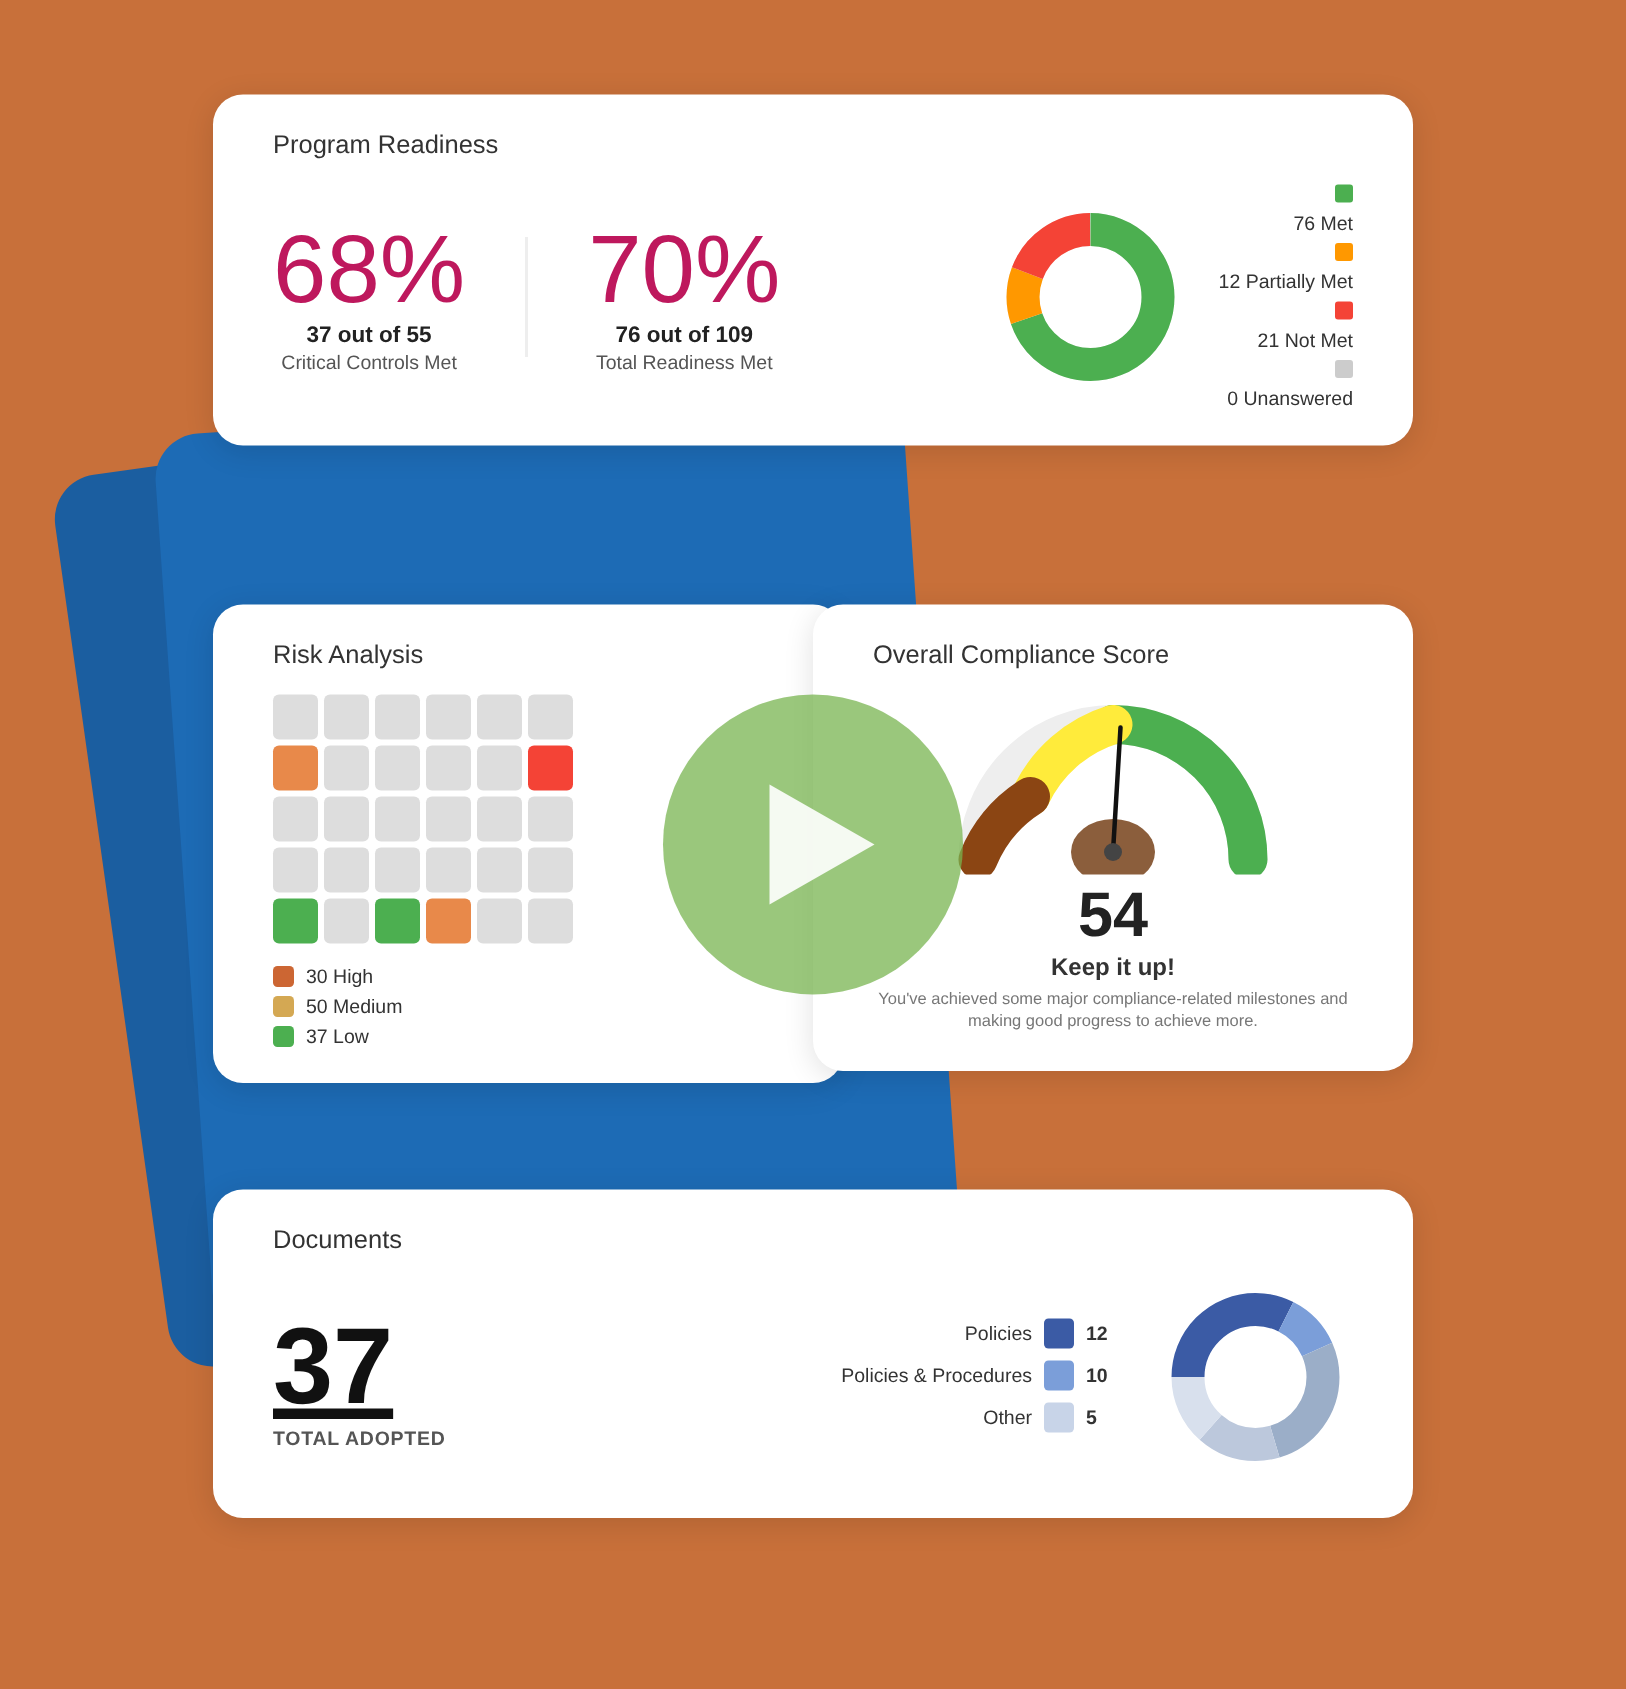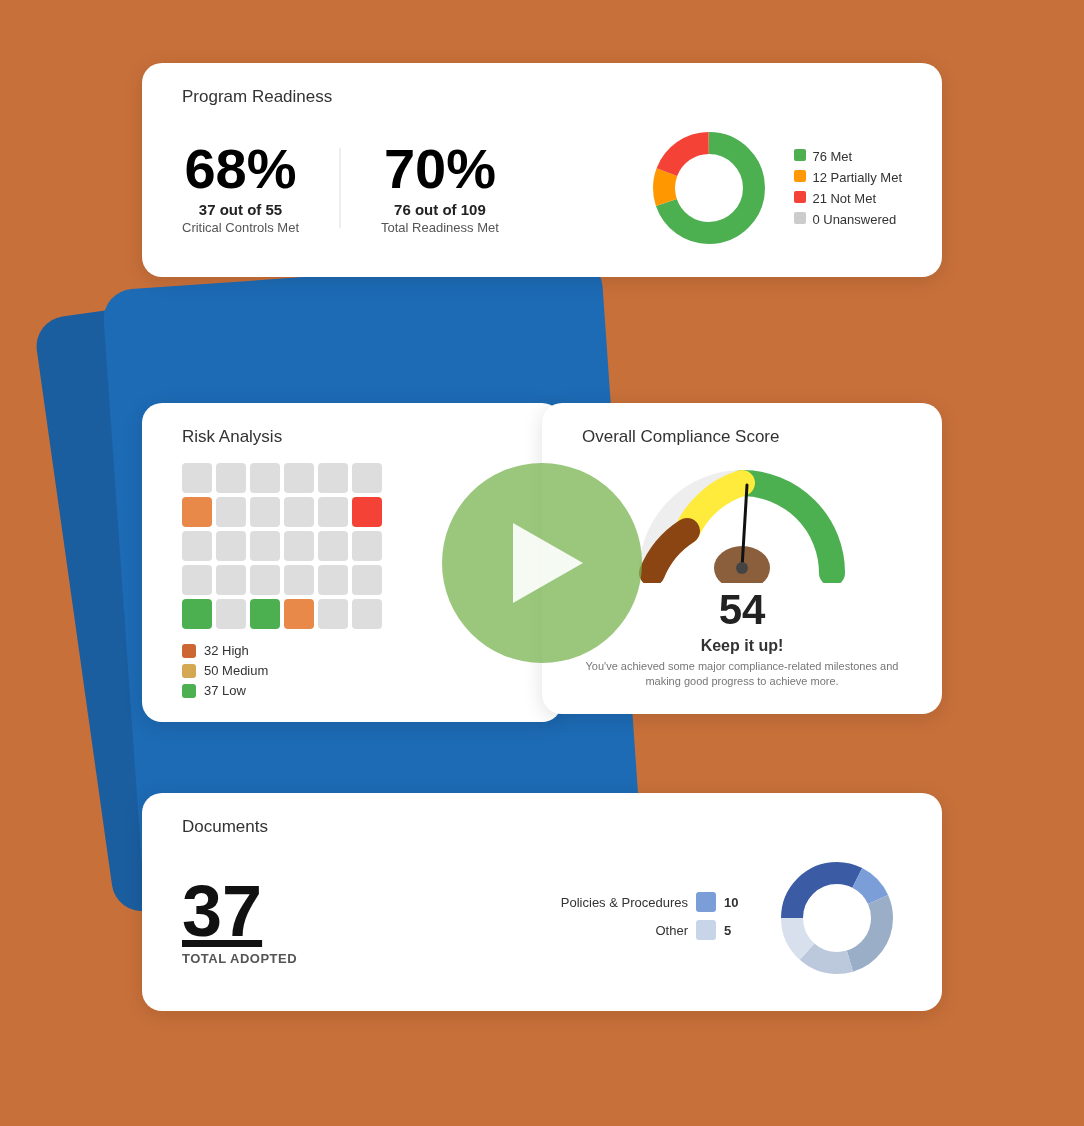--- a/index.html
+++ b/index.html
@@ -66,23 +66,23 @@
     }
     .program-content {
       display: flex;
       align-items: center;
       gap: 40px;
     }
     .program-stat {
       text-align: center;
     }
     .program-stat .big-percent {
-      font-size: 56px;
-      font-weight: 700;
-      color: #000000;
+      font-size: 64px;
+      font-weight: 400;
+      color: #be185d;
       line-height: 1;
     }
     .program-stat .stat-detail {
       font-size: 15px;
       font-weight: 700;
       color: #222;
       margin-top: 4px;
     }
     .program-stat .stat-label {
       font-size: 13px;
@@ -103,24 +103,25 @@
     .donut-container svg {
       transform: rotate(-90deg);
     }
     .legend {
       display: flex;
       flex-direction: column;
       gap: 6px;
     }
     .legend-item {
       display: flex;
-      align-items: flex-start;
+      align-items: flex-end;
       gap: 6px;
       font-size: 13px;
       color: #333;
+      flex-direction: column;
     }
     .legend-dot {
       width: 12px;
       height: 12px;
       border-radius: 2px;
       flex-shrink: 0;
     }
 
     
     .card-risk {
@@ -385,21 +386,21 @@
       <div class="risk-cell" style="background:#4CAF50"></div>
       <div class="risk-cell" style="background:#DDDDDD"></div>
       <div class="risk-cell" style="background:#4CAF50"></div>
       <div class="risk-cell" style="background:#E8894A"></div>
       <div class="risk-cell" style="background:#DDDDDD"></div>
       <div class="risk-cell" style="background:#DDDDDD"></div>
     </div>
     <div class="risk-legend">
       <div class="risk-legend-item">
         <div class="risk-legend-dot" style="background:#CC6633"></div>
-        <span>32 High</span>
+        <span>30 High</span>
       </div>
       <div class="risk-legend-item">
         <div class="risk-legend-dot" style="background:#D4A853"></div>
         <span>50 Medium</span>
       </div>
       <div class="risk-legend-item">
         <div class="risk-legend-dot" style="background:#4CAF50"></div>
         <span>37 Low</span>
       </div>
     </div>
@@ -433,20 +434,25 @@
   </div>
 
   <div class="card card-documents">
     <div class="card-title">Documents</div>
     <div class="documents-content">
       <div>
         <div class="docs-big-num">37</div>
         <div class="docs-label">TOTAL ADOPTED</div>
       </div>
       <div class="docs-list">
+        <div class="docs-list-item">
+          <span class="doc-name">Policies</span>
+          <div class="doc-bar-bg" style="background:#3B5BA5"></div>
+          <span class="doc-count">12</span>
+        </div>
         <div class="docs-list-item">
           <span class="doc-name">Policies &amp; Procedures</span>
           <div class="doc-bar-bg" style="background:#7B9ED9"></div>
           <span class="doc-count">10</span>
         </div>
         <div class="docs-list-item">
           <span class="doc-name">Other</span>
           <div class="doc-bar-bg" style="background:#C8D4E8"></div>
           <span class="doc-count">5</span>
         </div>

